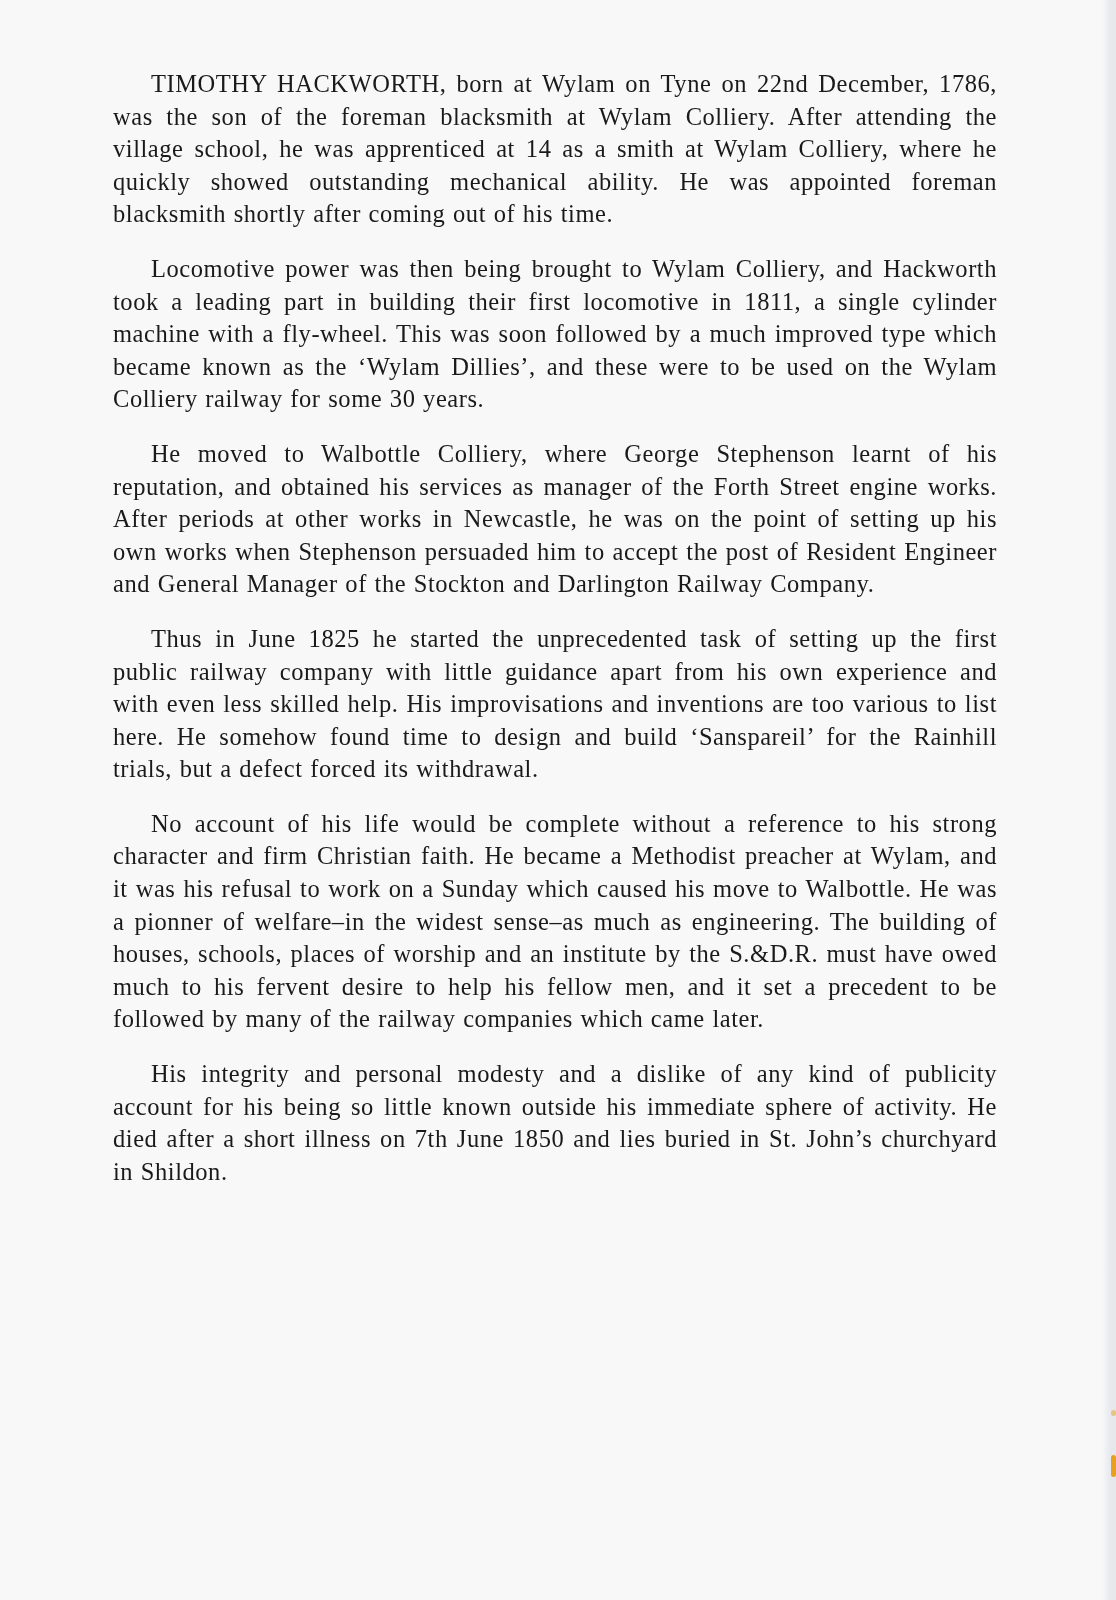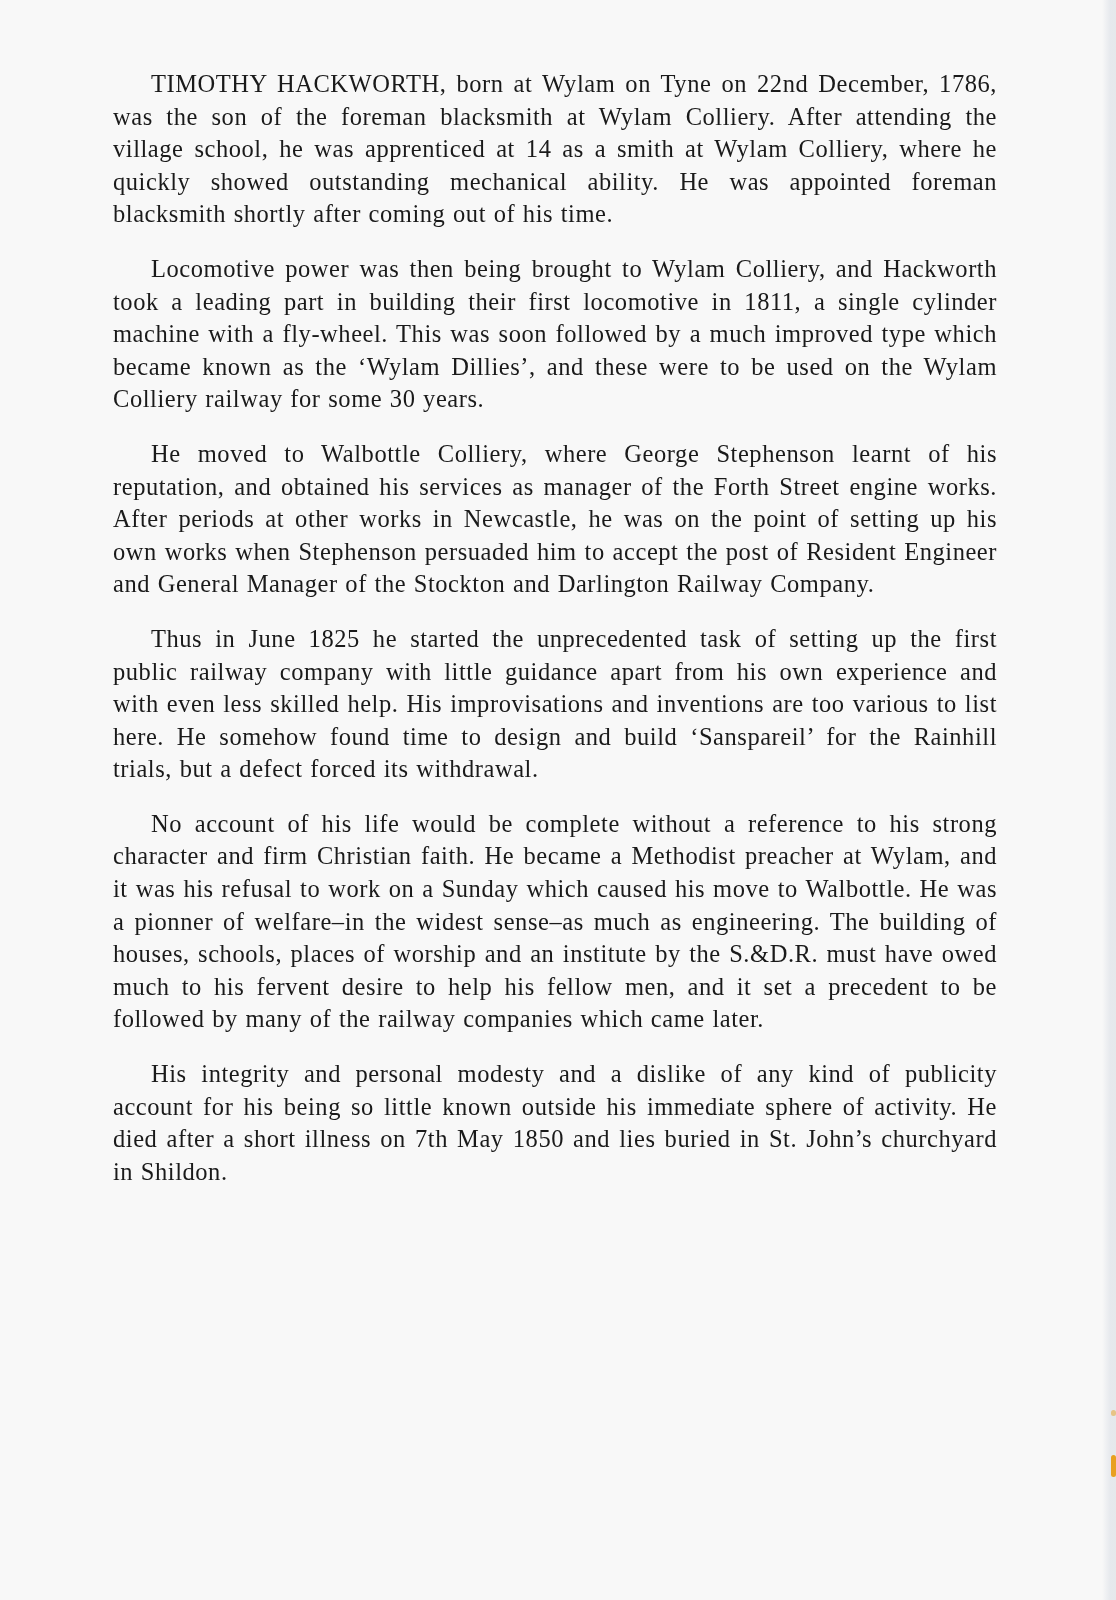--- a/index.html
+++ b/index.html
@@ -61,18 +61,18 @@
 </head>
 <body>
 
 <div class="page">
   <div class="text-block">
     <p class="para">TIMOTHY HACKWORTH, born at Wylam on Tyne on 22nd December, 1786, was the son of the foreman blacksmith at Wylam Colliery. After attending the village school, he was apprenticed at 14 as a smith at Wylam Colliery, where he quickly showed outstanding mechanical ability. He was appointed foreman blacksmith shortly after coming out of his time.</p>
     <p class="para">Locomotive power was then being brought to Wylam Colliery, and Hackworth took a leading part in building their first locomotive in 1811, a single cylinder machine with a fly-wheel. This was soon followed by a much improved type which became known as the ‘Wylam Dillies’, and these were to be used on the Wylam Colliery railway for some 30 years.</p>
     <p class="para">He moved to Walbottle Colliery, where George Stephenson learnt of his reputation, and obtained his services as manager of the Forth Street engine works. After periods at other works in Newcastle, he was on the point of setting up his own works when Stephenson persuaded him to accept the post of Resident Engineer and General Manager of the Stockton and Darlington Railway Company.</p>
     <p class="para">Thus in June 1825 he started the unprecedented task of setting up the first public railway company with little guidance apart from his own experience and with even less skilled help. His improvisations and inventions are too various to list here. He somehow found time to design and build ‘Sanspareil’ for the Rainhill trials, but a defect forced its withdrawal.</p>
     <p class="para">No account of his life would be complete without a reference to his strong character and firm Christian faith. He became a Methodist preacher at Wylam, and it was his refusal to work on a Sunday which caused his move to Walbottle. He was a pionner of welfare–in the widest sense–as much as engineering. The building of houses, schools, places of worship and an institute by the S.&amp;D.R. must have owed much to his fervent desire to help his fellow men, and it set a precedent to be followed by many of the railway companies which came later.</p>
-    <p class="para">His integrity and personal modesty and a dislike of any kind of publicity account for his being so little known outside his immediate sphere of activity. He died after a short illness on 7th May 1850 and lies buried in St. John’s churchyard in Shildon.</p>
+    <p class="para">His integrity and personal modesty and a dislike of any kind of publicity account for his being so little known outside his immediate sphere of activity. He died after a short illness on 7th June 1850 and lies buried in St. John’s churchyard in Shildon.</p>
   </div>
   <div class="edge"></div>
   <div class="edge-mark m2"></div>
   <div class="edge-mark m1"></div>
 </div>
 
 </body></html>

